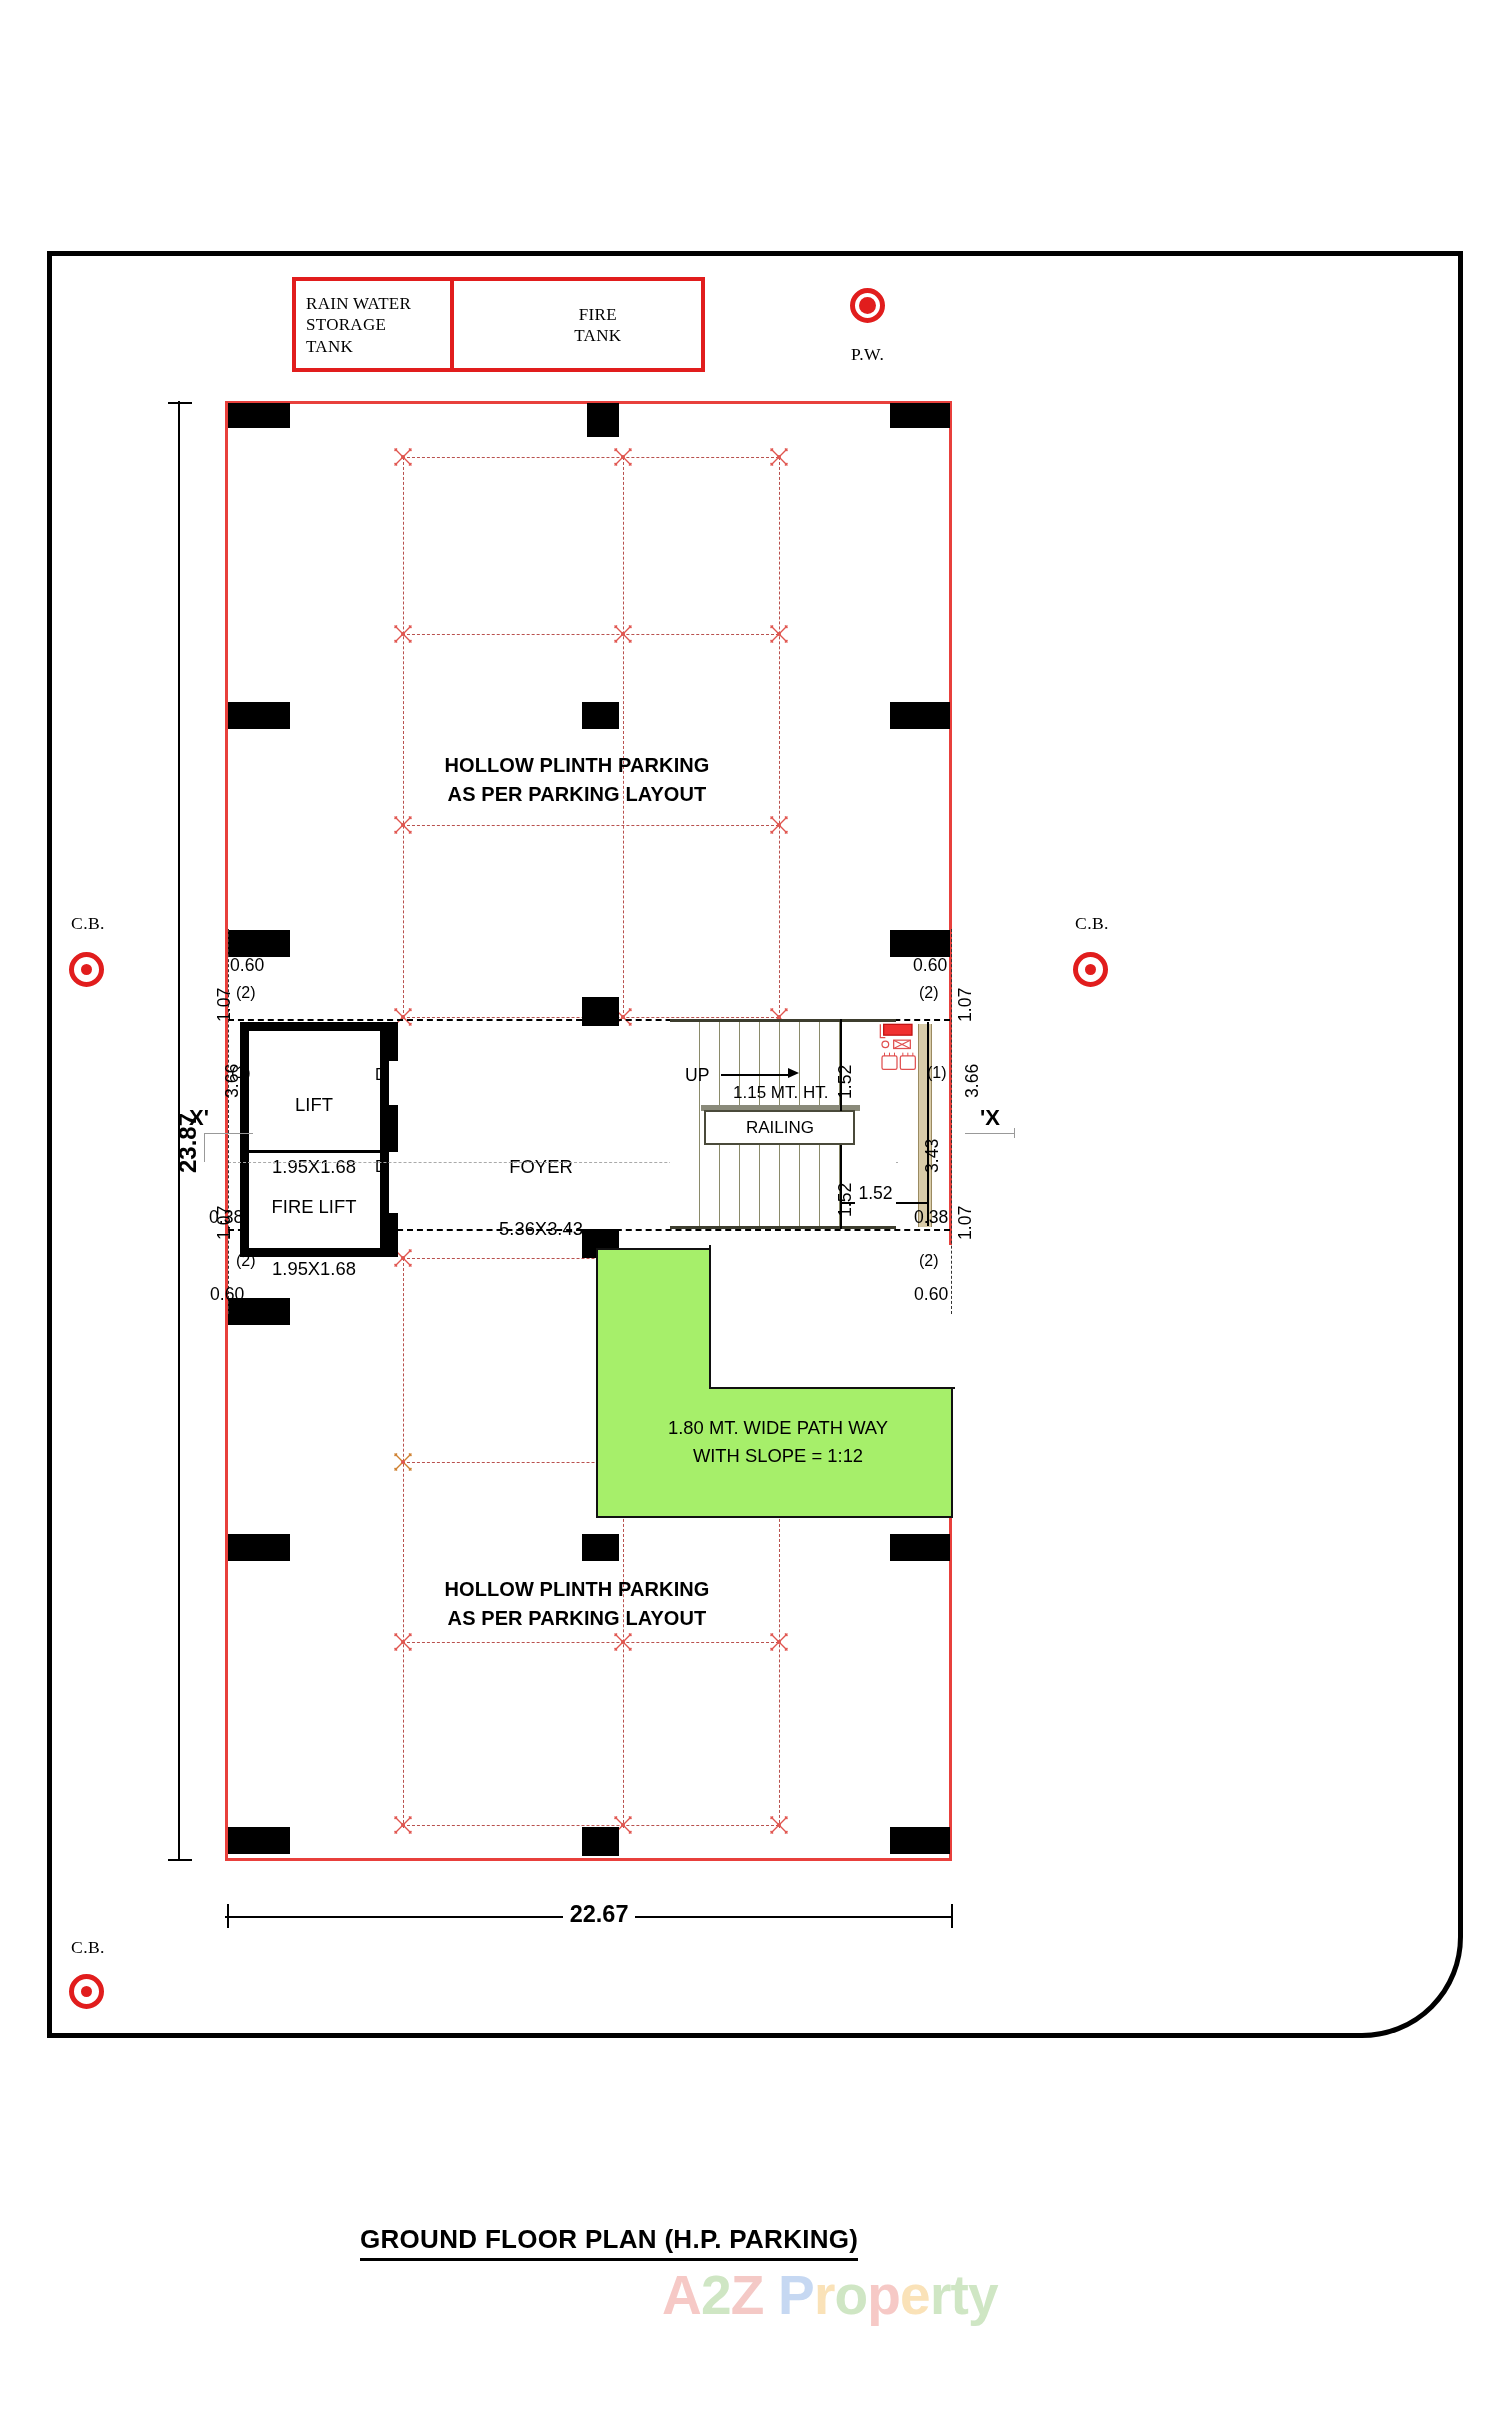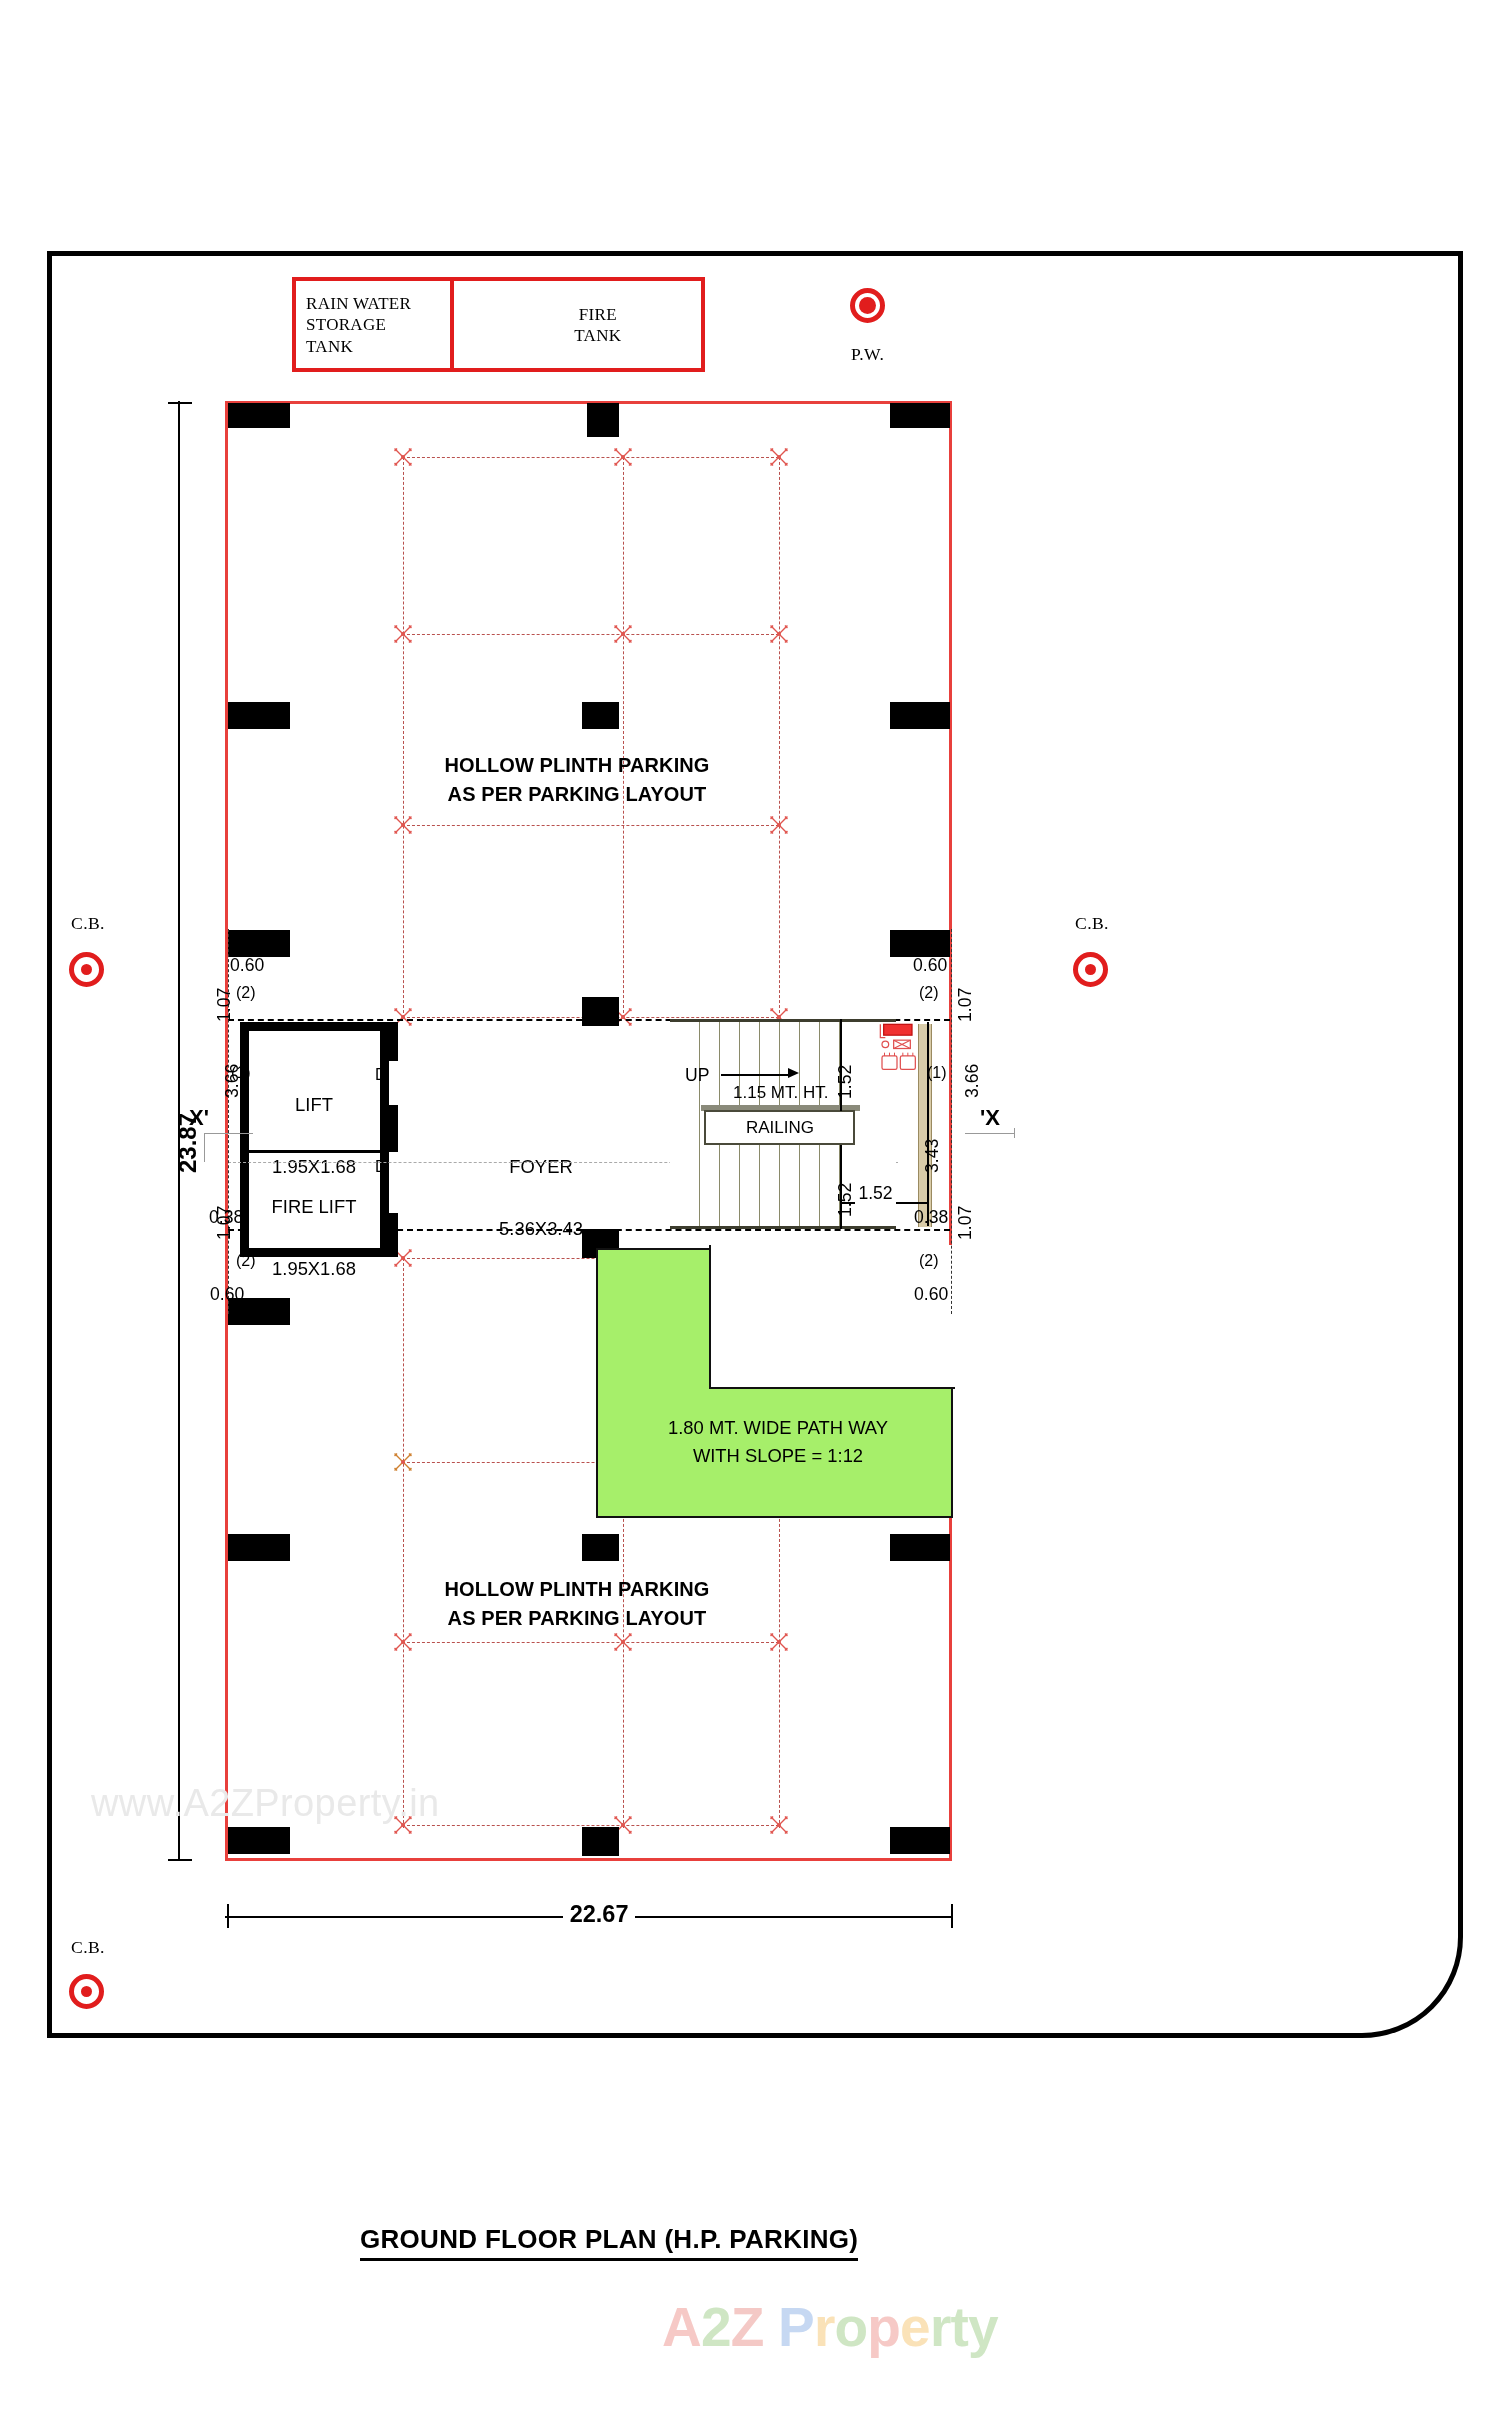--- a/index.html
+++ b/index.html
@@ -302,21 +302,20 @@
     pointer-events: none;
   }
   #watermark-logo {
     position: absolute;
     left: 662px; top: 2263px;
     font-size: 55px;
     font-weight: bold;
     letter-spacing: -0.8px;
     pointer-events: none;
     white-space: pre;
-    margin-top: 32px;
   }
   #watermark-logo .c1 { color: #f6c9c6; }
   #watermark-logo .c2 { color: #cfe6c4; }
   #watermark-logo .c3 { color: #f4c9c6; }
   #watermark-logo .c4 { color: #c6d8f2; }
   #watermark-logo .c5 { color: #fae2b8; }
   #watermark-logo .c6 { color: #cfe6c4; }
   #watermark-logo .c7 { color: #f6c9c6; }
   #watermark-logo .c8 { color: #fae2b8; }
   #watermark-logo .c9 { color: #cfe6c4; }
@@ -706,20 +705,19 @@
   <div class="dimline-v" style="left:840px; top:1019px; height:92px;"></div>
   <div class="dimtxt rot90" style="left:835px; top:1099px;">1.52</div>
   <div class="dimline-v" style="left:840px; top:1145px; height:84px;"></div>
   <div class="dimtxt rot90" style="left:835px; top:1217px;">1.52</div>
   <div class="dimline-h" style="left:840px; top:1202px; width:87px;"></div>
   <div class="dimtxt" style="left:855px; top:1183px; background:#fff; padding:0 3.4px;">1.52</div>
   <div class="dimline-v" style="left:927px; top:1022px; height:204px;"></div>
   <div class="dimtxt rot90" style="left:922px; top:1173px;">3.43</div>
 
 
-  <div id="watermark-url">www.A2ZProperty.in</div>
 
   <div id="plan-title">GROUND FLOOR PLAN (H.P. PARKING)</div>
 
   <div id="watermark-logo"><span class="c1">A</span><span class="c2">2</span><span class="c3">Z</span><span class="c4"> P</span><span class="c5">r</span><span class="c6">o</span><span class="c7">p</span><span class="c8">e</span><span class="c9">rty</span></div>
 
 </div>
 
 
 </body></html>

